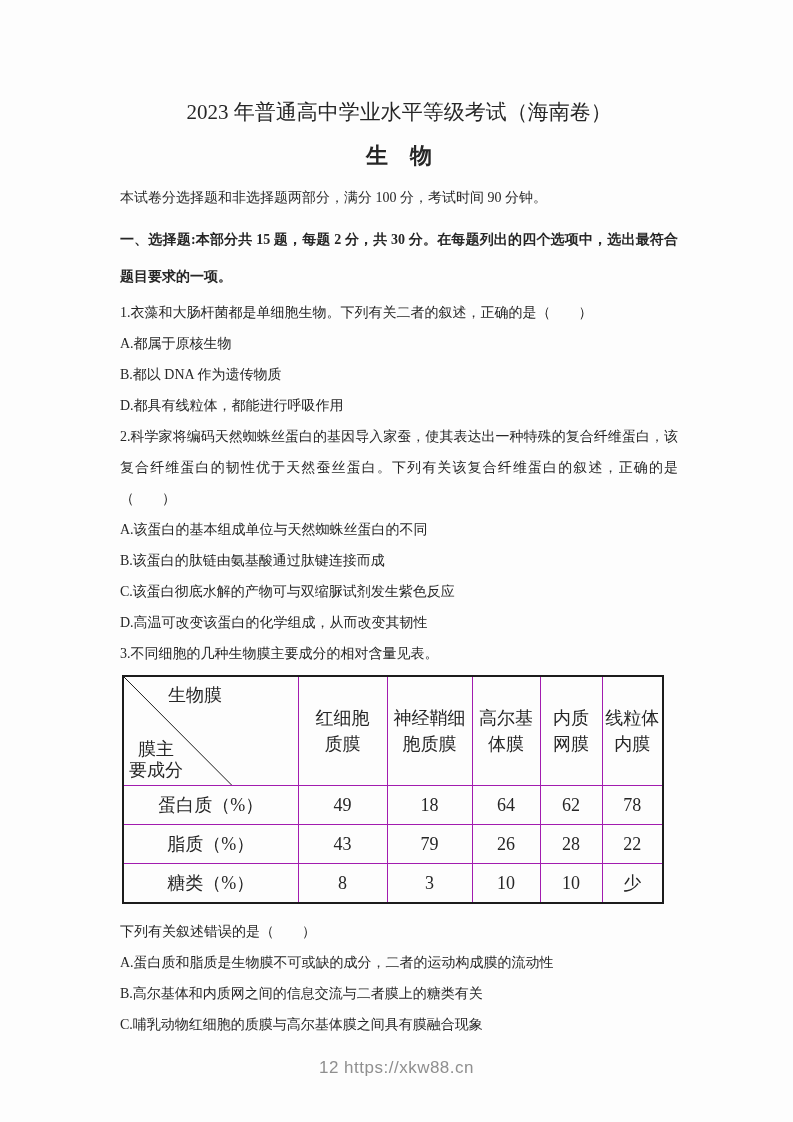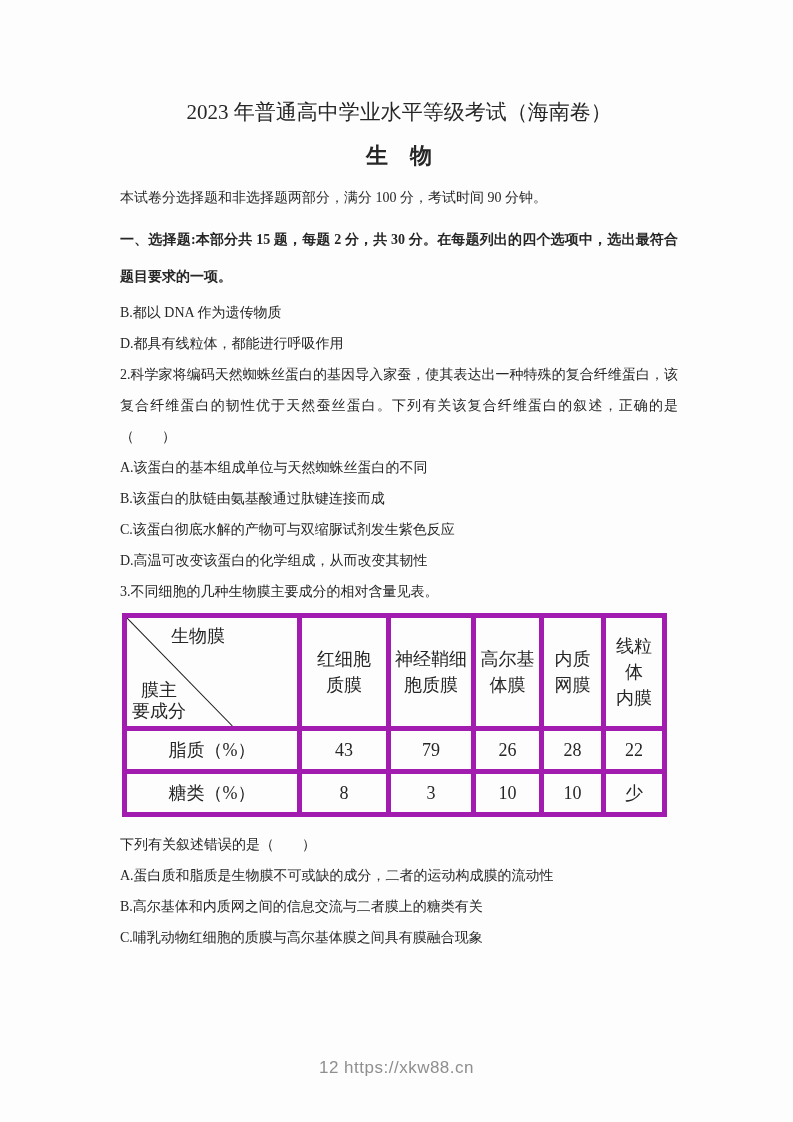--- a/index.html
+++ b/index.html
@@ -54,21 +54,21 @@
   }
   .q-table {
     border-collapse: collapse;
     table-layout: fixed;
     width: 540px;
     margin: 6px 0 12px 2px;
     border: 2px solid #1c1c1c;
     font-size: 18px;
   }
   .q-table td {
-    border: 5px solid #a21caf;
+    border: 1px solid #a21caf;
     text-align: center;
     vertical-align: middle;
     padding: 2px;
     margin-left: 28px;
   }
   .q-table td.hdr {
     height: 86px;
     line-height: 26px;
     white-space: pre-line;
   }
@@ -115,20 +115,22 @@
 
 <div class="page">
   <div class="content">
 
     <h1 class="doc-title">2023 年普通高中学业水平等级考试（海南卷）</h1>
     <h2 class="doc-subject">生　物</h2>
     <p class="intro">本试卷分选择题和非选择题两部分，满分 100 分，考试时间 90 分钟。</p>
     <p class="section-header">一、选择题:本部分共 15 题，每题 2 分，共 30 分。在每题列出的四个选项中，选出最符合题目要求的一项。</p>
 
     <div class="question">
+      <p class="line">1.衣藻和大肠杆菌都是单细胞生物。下列有关二者的叙述，正确的是（　　）</p>
+      <p class="line">A.都属于原核生物</p>
       <p class="line">B.都以 DNA 作为遗传物质</p>
       <p class="line">D.都具有线粒体，都能进行呼吸作用</p>
     </div>
 
     <div class="question">
       <p class="line">2.科学家将编码天然蜘蛛丝蛋白的基因导入家蚕，使其表达出一种特殊的复合纤维蛋白，该复合纤维蛋白的韧性优于天然蚕丝蛋白。下列有关该复合纤维蛋白的叙述，正确的是（　　）</p>
       <p class="line">A.该蛋白的基本组成单位与天然蜘蛛丝蛋白的不同</p>
       <p class="line">B.该蛋白的肽链由氨基酸通过肽键连接而成</p>
       <p class="line">C.该蛋白彻底水解的产物可与双缩脲试剂发生紫色反应</p>
       <p class="line">D.高温可改变该蛋白的化学组成，从而改变其韧性</p>
@@ -161,20 +163,28 @@
             <td class="hdr">神经鞘细
 胞质膜</td>
             <td class="hdr">高尔基
 体膜</td>
             <td class="hdr">内质
 网膜</td>
             <td class="hdr">线粒体
 内膜</td>
           </tr>
           <tr>
+            <td class="rowlabel">蛋白质（%）</td>
+            <td class="datacell">49</td>
+            <td class="datacell">18</td>
+            <td class="datacell">64</td>
+            <td class="datacell">62</td>
+            <td class="datacell">78</td>
+          </tr>
+          <tr>
             <td class="rowlabel">脂质（%）</td>
             <td class="datacell">43</td>
             <td class="datacell">79</td>
             <td class="datacell">26</td>
             <td class="datacell">28</td>
             <td class="datacell">22</td>
           </tr>
           <tr>
             <td class="rowlabel">糖类（%）</td>
             <td class="datacell">8</td>

